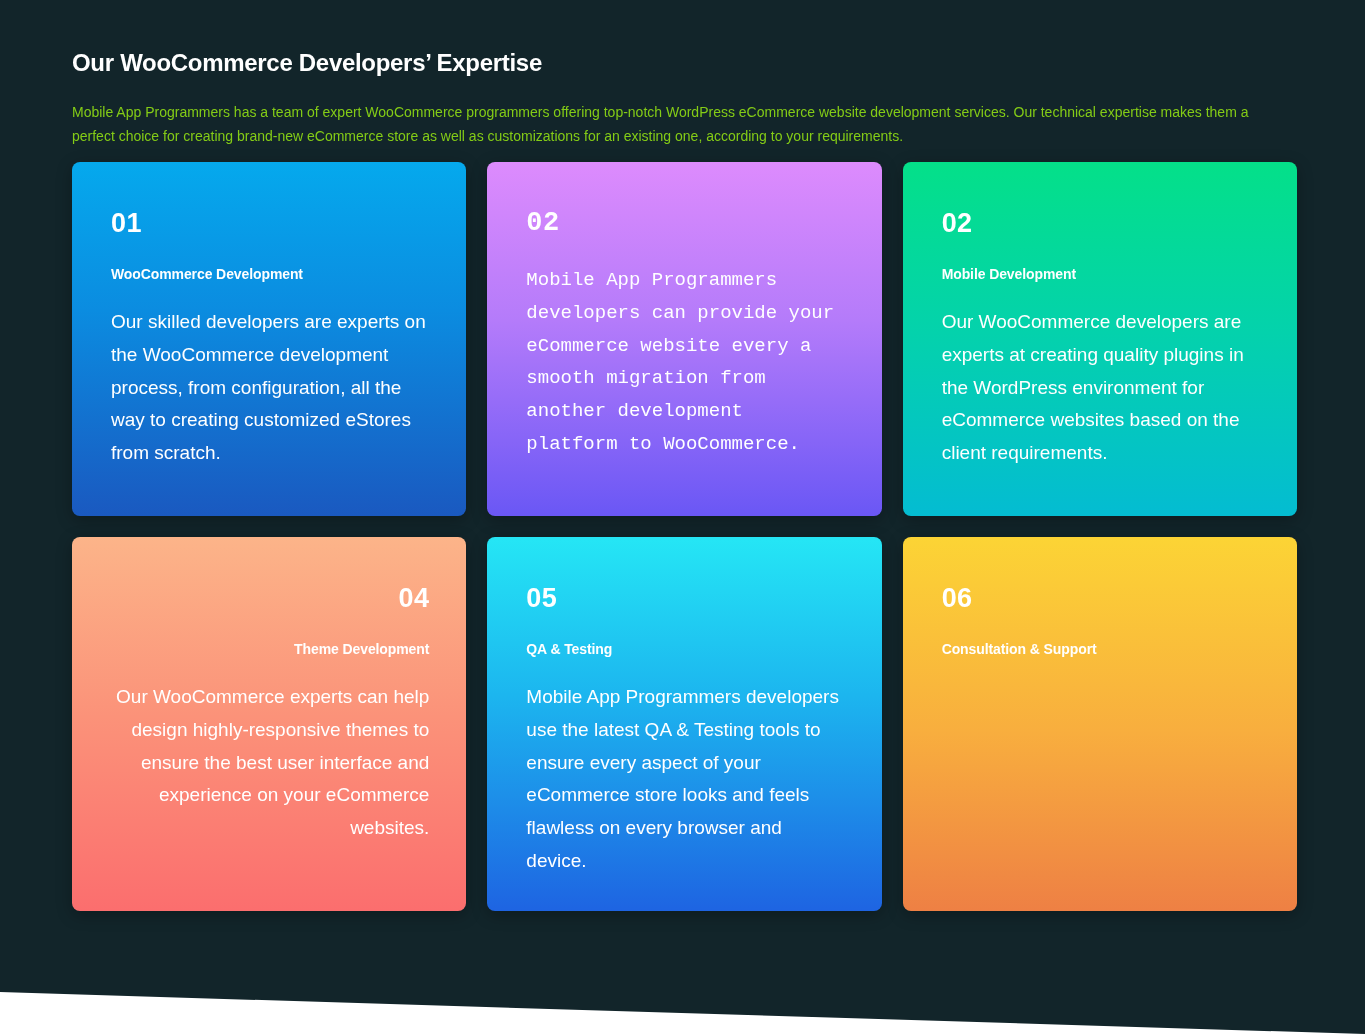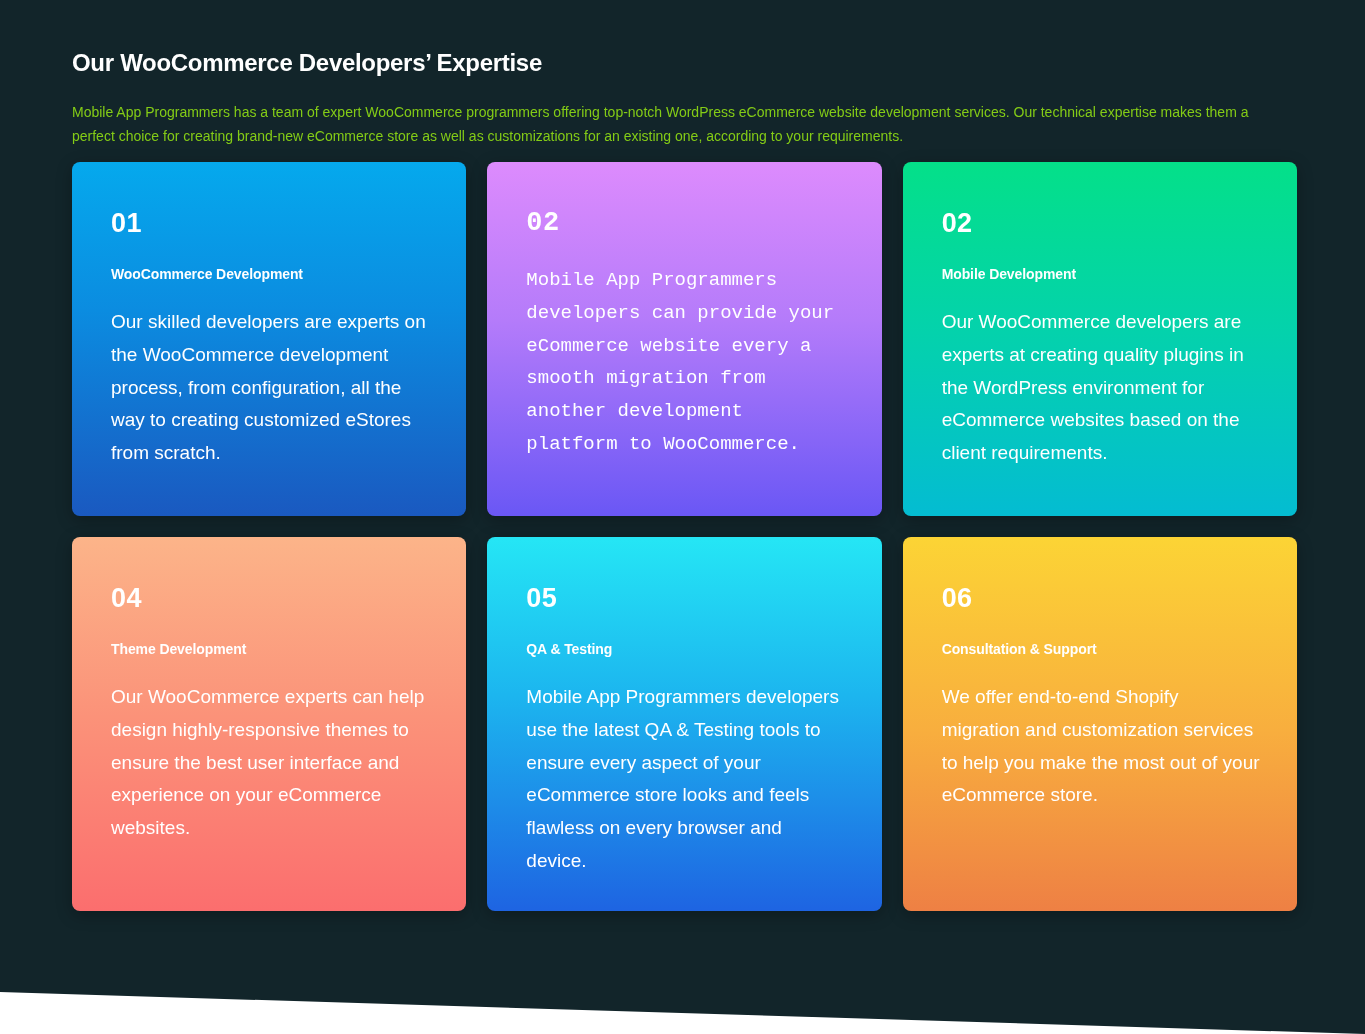--- a/index.html
+++ b/index.html
@@ -85,21 +85,21 @@
     font-size: 19px;
     line-height: 1.72;
     color: #ffffff;
     font-weight: 400;
   }
 
   
   .grad-1 { background: linear-gradient(180deg, #05a9ed 0%, #0b8ce0 42%, #1a59c0 100%); }
   .grad-2 { background: linear-gradient(180deg, #dd8bfd 0%, #b47bfa 45%, #6a57f5 100%); font-family: Liberation Mono, monospace; }
   .grad-3 { background: linear-gradient(180deg, #04e089 0%, #04d2ac 48%, #04bcd2 100%); }
-  .grad-4 { background: linear-gradient(180deg, #fcb489 0%, #fb9279 48%, #fb6e6e 100%); }
+  .grad-4 { background: linear-gradient(180deg, #fcb489 0%, #fb9279 48%, #fb6e6e 100%); text-align: right; }
   .grad-5 { background: linear-gradient(180deg, #25e6f5 0%, #1cb6ef 42%, #1e64e2 100%); }
   .grad-6 { background: linear-gradient(180deg, #fcd435 0%, #f8ae3e 52%, #ee8044 100%); }
 
   
   .bottom-wedge {
     position: absolute;
     left: 0;
     bottom: 0;
     width: 1365px;
     height: 80px;
@@ -142,21 +142,20 @@
 
     <div class="card row2 grad-5">
       <div class="card-number">05</div>
       <div class="card-title">QA &amp; Testing</div>
       <div class="card-desc">Mobile App Programmers developers use the latest QA &amp; Testing tools to ensure every aspect of your eCommerce store looks and feels flawless on every browser and device.</div>
     </div>
 
     <div class="card row2 grad-6">
       <div class="card-number">06</div>
       <div class="card-title">Consultation &amp; Support</div>
-      <div class="card-desc">We offer end-to-end Shopify migration and customization services to help you make the most out of your eCommerce store.</div>
     </div>
 
   </div>
 
   <svg class="bottom-wedge" viewBox="0 0 1365 80" preserveAspectRatio="none">
     <polygon points="0,38 1365,80 1365,80 0,80" fill="#ffffff"></polygon>
   </svg>
 
 </div>
 

